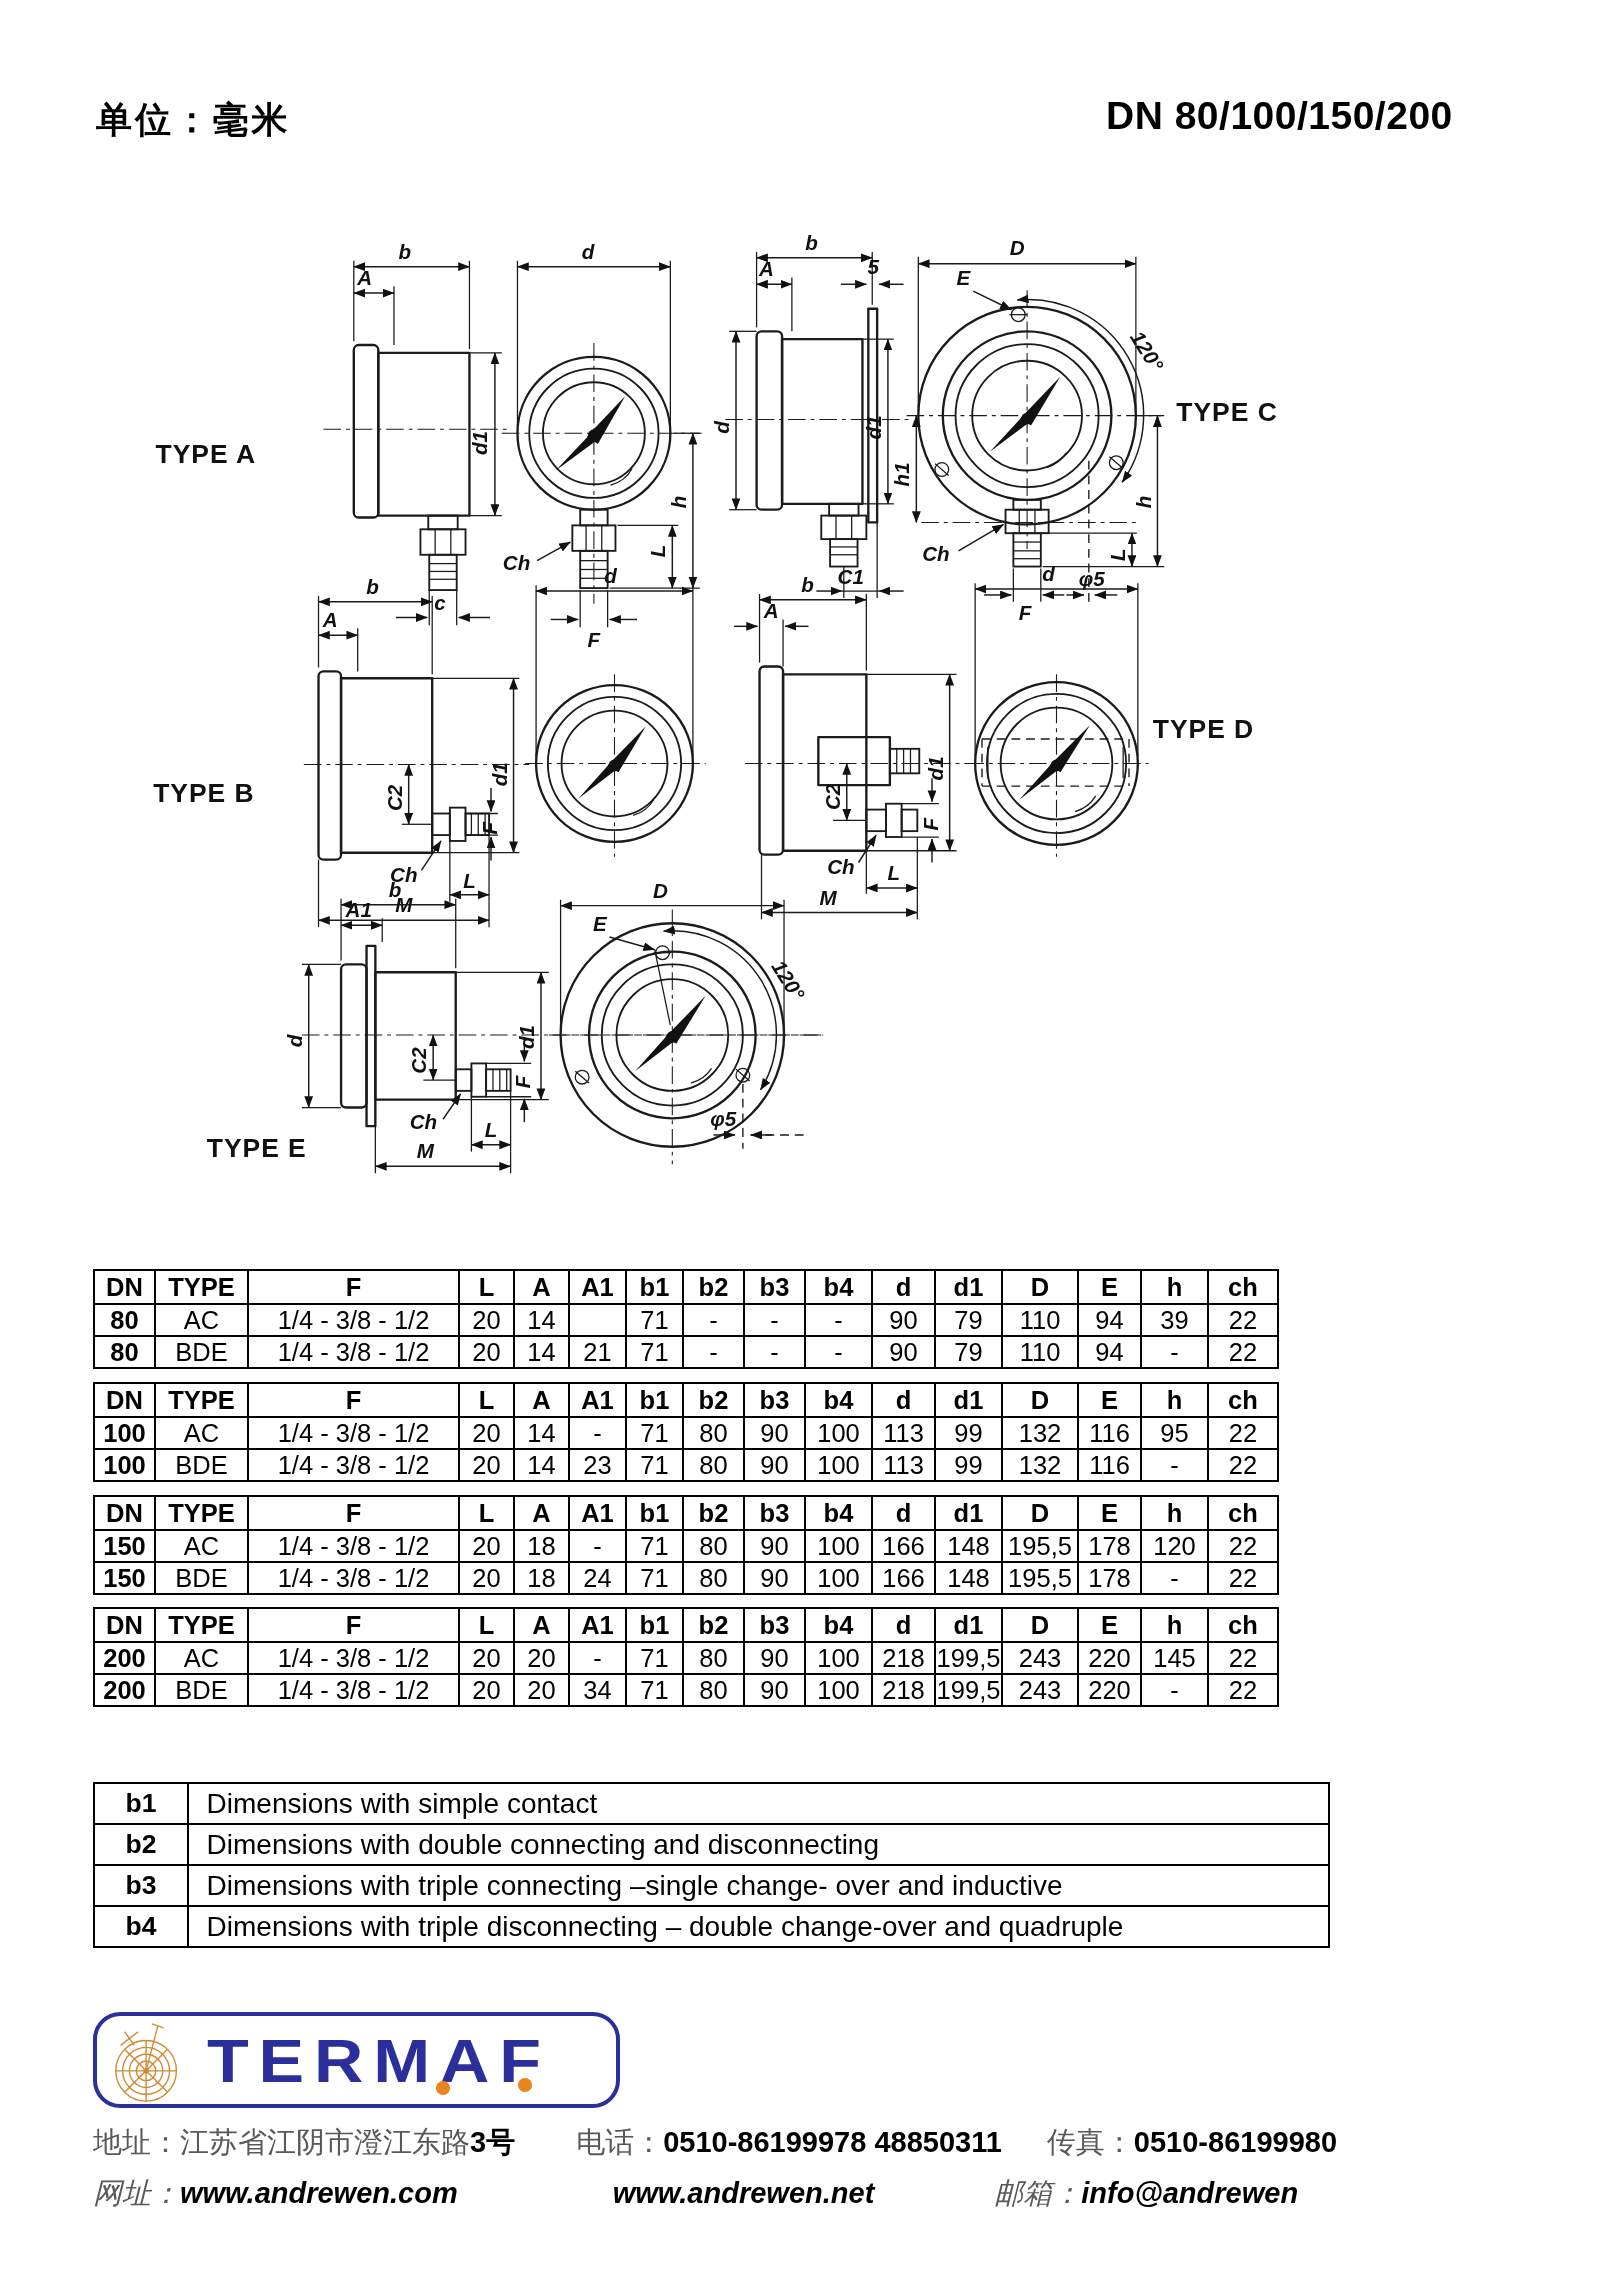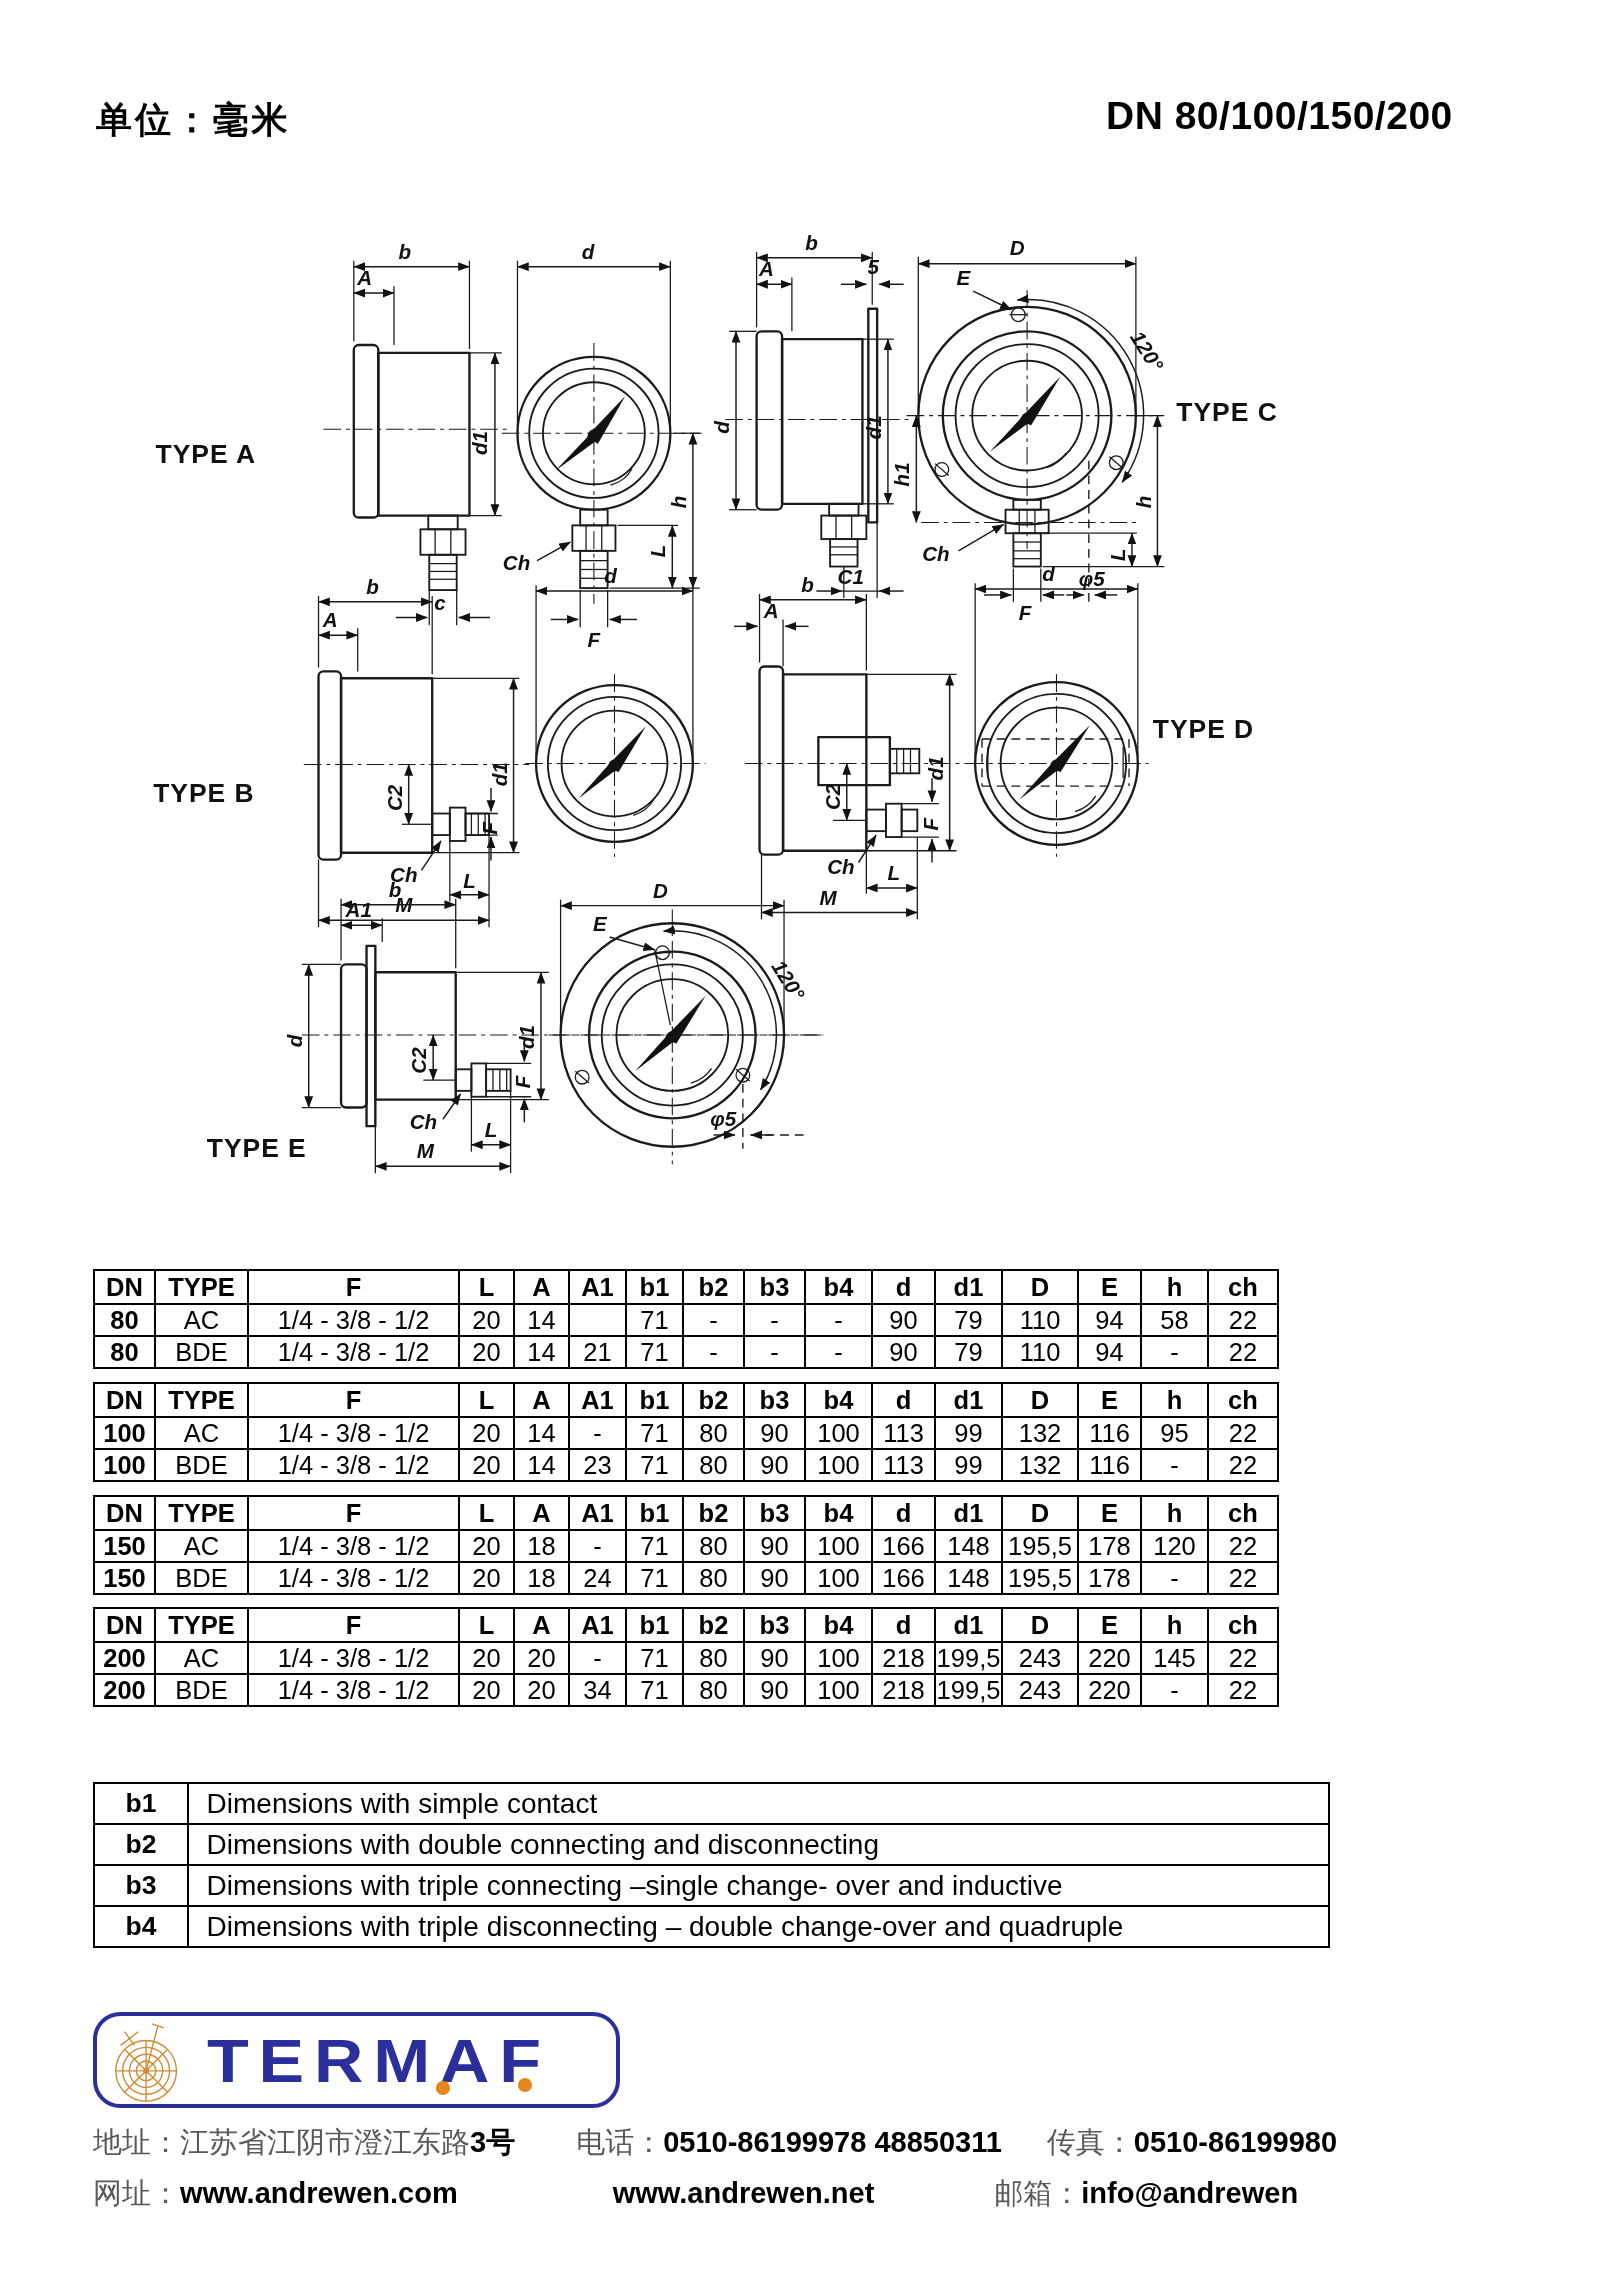--- a/index.html
+++ b/index.html
@@ -37,21 +37,21 @@
   
   .logo-box{position:absolute;left:93px;top:2012px;width:527px;height:96px;box-sizing:border-box;
         border:4.9px solid #2b2f9b;border-radius:27.4px;background:#fff;}
   .logo-word{position:absolute;left:110px;top:9.8px;font-size:61px;font-weight:700;color:#2b2f9b;
         letter-spacing:8.8px;transform:scaleX(1.12);transform-origin:left center;white-space:nowrap;}
   .logo-dot{position:absolute;width:13.7px;height:13.7px;border-radius:50%;background:#e8851c;}
   .dot-m{left:339px;top:65px;} .dot-a{left:421px;top:62px;}
   .logo-icon{position:absolute;left:3.9px;top:2px;}
   .company{position:absolute;left:674px;top:2051px;font-size:39px;letter-spacing:12.7px;font-weight:600;white-space:nowrap;}
   .contact{position:absolute;left:93px;white-space:nowrap;font-size:29px;}
-  .line1{top:2123px;} .line2{top:2174px;}
+  .line1{top:2123px;} .line2{top:2174px;font-style:italic;}
   .lbl{color:#595959;font-weight:400;}
   .val{color:#000;font-weight:700;}
   .addr{color:#595959;font-weight:400;}
   .seg-phone{margin-left:61px;} .seg-fax{margin-left:45px;}
   .seg-web2{margin-left:155px;} .seg-mail{margin-left:120px;}
 </style>
 </head>
 <body>
 
 <div class="page">
@@ -476,21 +476,21 @@
           <td>14</td>
           <td></td>
           <td>71</td>
           <td>-</td>
           <td>-</td>
           <td>-</td>
           <td>90</td>
           <td>79</td>
           <td>110</td>
           <td>94</td>
-          <td>58</td>
+          <td>39</td>
           <td>22</td>
         </tr>
         <tr>
           <td class="dn">80</td>
           <td>BDE</td>
           <td>1/4 - 3/8 - 1/2</td>
           <td>20</td>
           <td>14</td>
           <td>21</td>
           <td>71</td>

